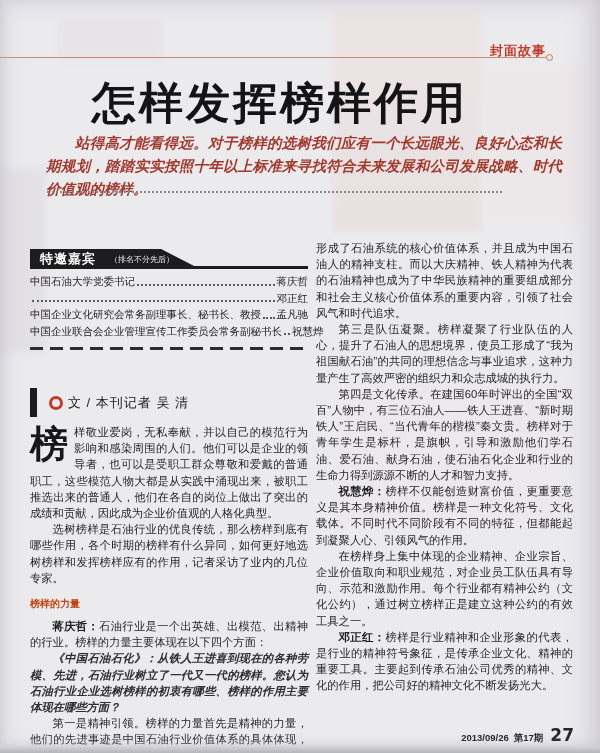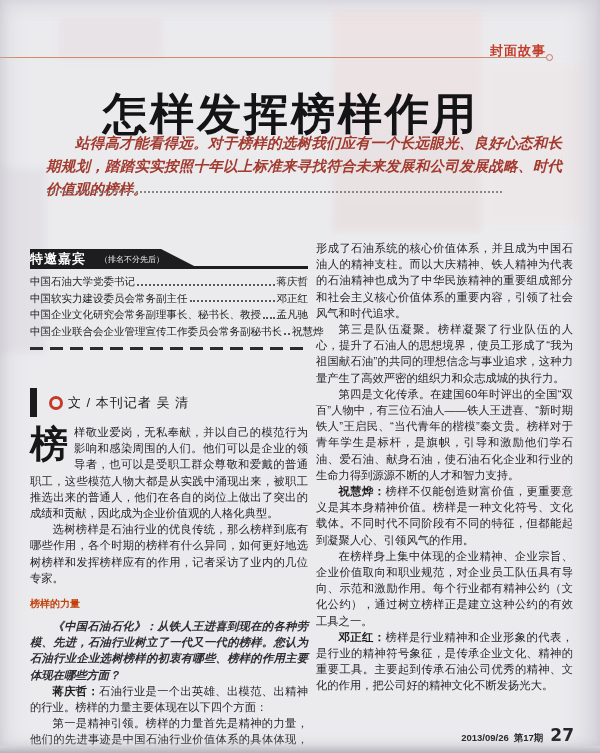--- a/index.html
+++ b/index.html
@@ -33,21 +33,21 @@
     font-size:14.5px;line-height:23px;font-weight:bold;font-style:italic;
     color:#a23a2e;text-indent:2em;text-align:justify;}
   .dash-fine{position:absolute;left:47px;top:191px;width:455px;height:0;
     border-top:2px dotted #87878b;}
 
   
   .guests{position:absolute;left:30px;top:249px;width:278px;}
   .g-banner-bar{height:3px;background:#1d1d1f;margin-top:-2px;}
   .g-banner{position:relative;width:168px;height:19px;background:#1d1d1f;
     clip-path:polygon(0 0,78% 0,100% 100%,0 100%);
-    display:flex;align-items:center;box-sizing:border-box;}
+    display:flex;align-items:center;padding-left:10px;box-sizing:border-box;}
   .g-banner .big{color:#fff;font-size:13px;font-weight:bold;letter-spacing:1px;}
   .g-banner .small{color:#eee;font-size:8px;margin-left:14px;margin-top:2px;}
   .g-rows{padding-top:4px;}
   .g-row{display:flex;align-items:flex-end;font-size:10.5px;line-height:16.5px;color:#222;}
   .g-row .t{white-space:nowrap;}
   .g-row .lead{flex:1;border-bottom:2px dotted #5a5a5e;margin:0 2px 4px 2px;min-width:6px;}
   .g-row .n{white-space:nowrap;}
   .dash-heavy{margin-top:8px;border-top:0;height:3px;
     background:repeating-linear-gradient(90deg,#2c2c2e 0 13px,transparent 13px 20px);}
 
@@ -82,38 +82,37 @@
 
 <div class="ghost g1"></div>
 <div class="ghost g2"></div>
 <div class="ghost g3"></div>
 <div class="ghost g4"></div>
 <div class="ghost g5"></div>
 
 <div class="rule-red"></div>
 <div class="rule-dot"></div>
 <div class="cover-tag">封面故事</div>
-<h1 class="title" style="margin:11px;">怎样发挥榜样作用</h1>
+<h1 class="title" style="margin:0;">怎样发挥榜样作用</h1>
 <div class="subtitle">站得高才能看得远。对于榜样的选树我们应有一个长远眼光、良好心态和长期规划，踏踏实实按照十年以上标准来寻找符合未来发展和公司发展战略、时代价值观的榜样。</div>
 <div class="dash-fine"></div>
 
 <div class="guests">
   <div class="g-banner">
     <span class="big">特邀嘉宾</span>
     <span class="small">（排名不分先后）</span>
   </div>
   <div class="g-banner-bar"></div>
   <div class="g-rows">
     <div class="g-row">
       <span class="t">中国石油大学党委书记</span>
       <span class="lead"></span>
       <span class="n">蒋庆哲</span>
     </div>
     <div class="g-row">
-      <span class="t">中国软实力建设委员会常务副主任</span>
       <span class="lead"></span>
       <span class="n">邓正红</span>
     </div>
     <div class="g-row">
       <span class="t">中国企业文化研究会常务副理事长、秘书长、教授</span>
       <span class="lead"></span>
       <span class="n">孟凡驰</span>
     </div>
     <div class="g-row">
       <span class="t">中国企业联合会企业管理宣传工作委员会常务副秘书长</span>
@@ -127,22 +126,22 @@
 <div class="byline">
   <div class="by-bar"></div>
   <div class="by-ring"></div>
   <div class="by-text">文 / 本刊记者 吴 清</div>
 </div>
 
 <div class="col col-left">
   <p><span class="dropcap">榜</span><span>样敬业爱岗，无私奉献，并以自己的模范行为影响和感染周围的人们。他们可以是企业的领导者，也可以是受职工群众尊敬和爱戴的普通职工，这些模范人物大都是从实践中涌现出来，被职工推选出来的普通人，他们在各自的岗位上做出了突出的成绩和贡献，因此成为企业价值观的人格化典型。</span></p>
   <p class="ind">选树榜样是石油行业的优良传统，那么榜样到底有哪些作用，各个时期的榜样有什么异同，如何更好地选树榜样和发挥榜样应有的作用，记者采访了业内的几位专家。</p>
   <p class="sec-head">榜样的力量</p>
+  <p class="ind"><span class="speaker">蒋庆哲：</span><span>石油行业是一个出英雄、出模范、出精神的行业。榜样的力量主要体现在以下四个方面：</span></p>
   <p class="ind q">《中国石油石化》：从铁人王进喜到现在的各种劳模、先进，石油行业树立了一代又一代的榜样。您认为石油行业企业选树榜样的初衷有哪些、榜样的作用主要体现在哪些方面？</p>
-  <p class="ind"><span class="speaker">蒋庆哲：</span><span>石油行业是一个出英雄、出模范、出精神的行业。榜样的力量主要体现在以下四个方面：</span></p>
   <p class="ind">第一是精神引领。榜样的力量首先是精神的力量，他们的先进事迹是中国石油行业价值体系的具体体现，凝练</p>
 </div>
 
 <div class="col col-right">
   <p>形成了石油系统的核心价值体系，并且成为中国石油人的精神支柱。而以大庆精神、铁人精神为代表的石油精神也成为了中华民族精神的重要组成部分和社会主义核心价值体系的重要内容，引领了社会风气和时代追求。</p>
   <p class="ind">第三是队伍凝聚。榜样凝聚了行业队伍的人心，提升了石油人的思想境界，使员工形成了“我为祖国献石油”的共同的理想信念与事业追求，这种力量产生了高效严密的组织力和众志成城的执行力。</p>
   <p class="ind">第四是文化传承。在建国60年时评出的全国“双百”人物中，有三位石油人——铁人王进喜、“新时期铁人”王启民、“当代青年的楷模”秦文贵。榜样对于青年学生是标杆，是旗帜，引导和激励他们学石油、爱石油、献身石油，使石油石化企业和行业的生命力得到源源不断的人才和智力支持。</p>
   <p class="ind"><span class="speaker">祝慧烨：</span><span>榜样不仅能创造财富价值，更重要意义是其本身精神价值。榜样是一种文化符号、文化载体。不同时代不同阶段有不同的特征，但都能起到凝聚人心、引领风气的作用。</span></p>
   <p class="ind">在榜样身上集中体现的企业精神、企业宗旨、企业价值取向和职业规范，对企业员工队伍具有导向、示范和激励作用。每个行业都有精神公约（文化公约），通过树立榜样正是建立这种公约的有效工具之一。</p>
   <p class="ind"><span class="speaker">邓正红：</span><span>榜样是行业精神和企业形象的代表，是行业的精神符号象征，是传承企业文化、精神的重要工具。主要起到传承石油公司优秀的精神、文化的作用，把公司好的精神文化不断发扬光大。</span></p>

